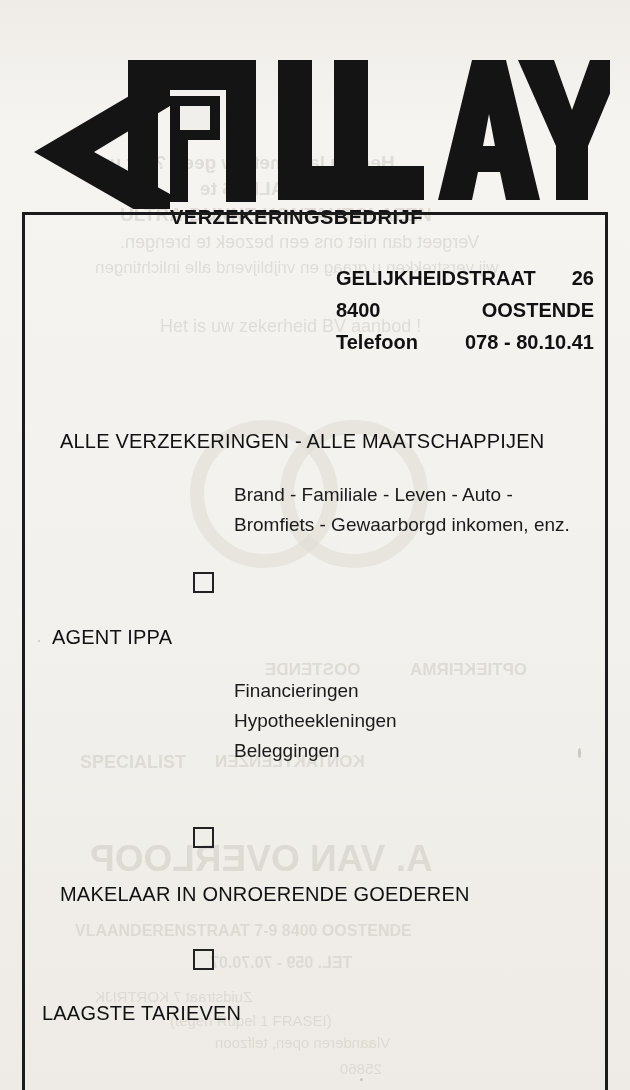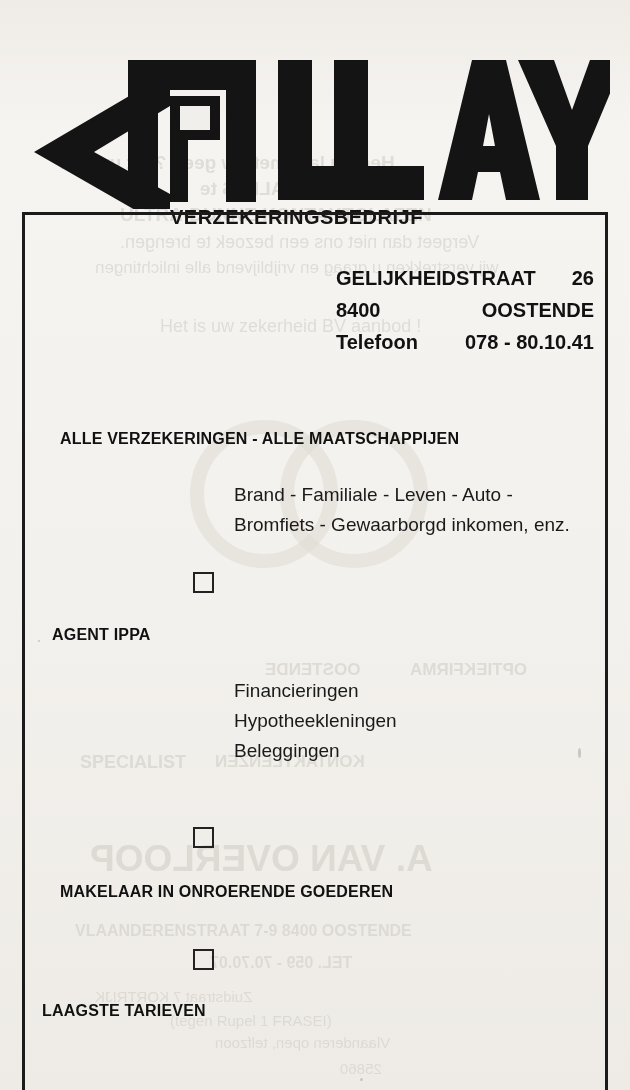--- a/index.html
+++ b/index.html
@@ -101,22 +101,22 @@
   }
   .addr-row {
     display: flex;
     justify-content: space-between;
     white-space: nowrap;
   }
 
   
   .sec-head {
     position: absolute;
-    font-weight: bold;
-    font-size: 16px;
+    font-weight: normal;
+    font-size: 20px;
     letter-spacing: 0.2px;
     color: #111;
     white-space: nowrap;
   }
   .sec-list {
     position: absolute;
     font-size: 19px;
     color: #1a1a1a;
     line-height: 30px;
   }

